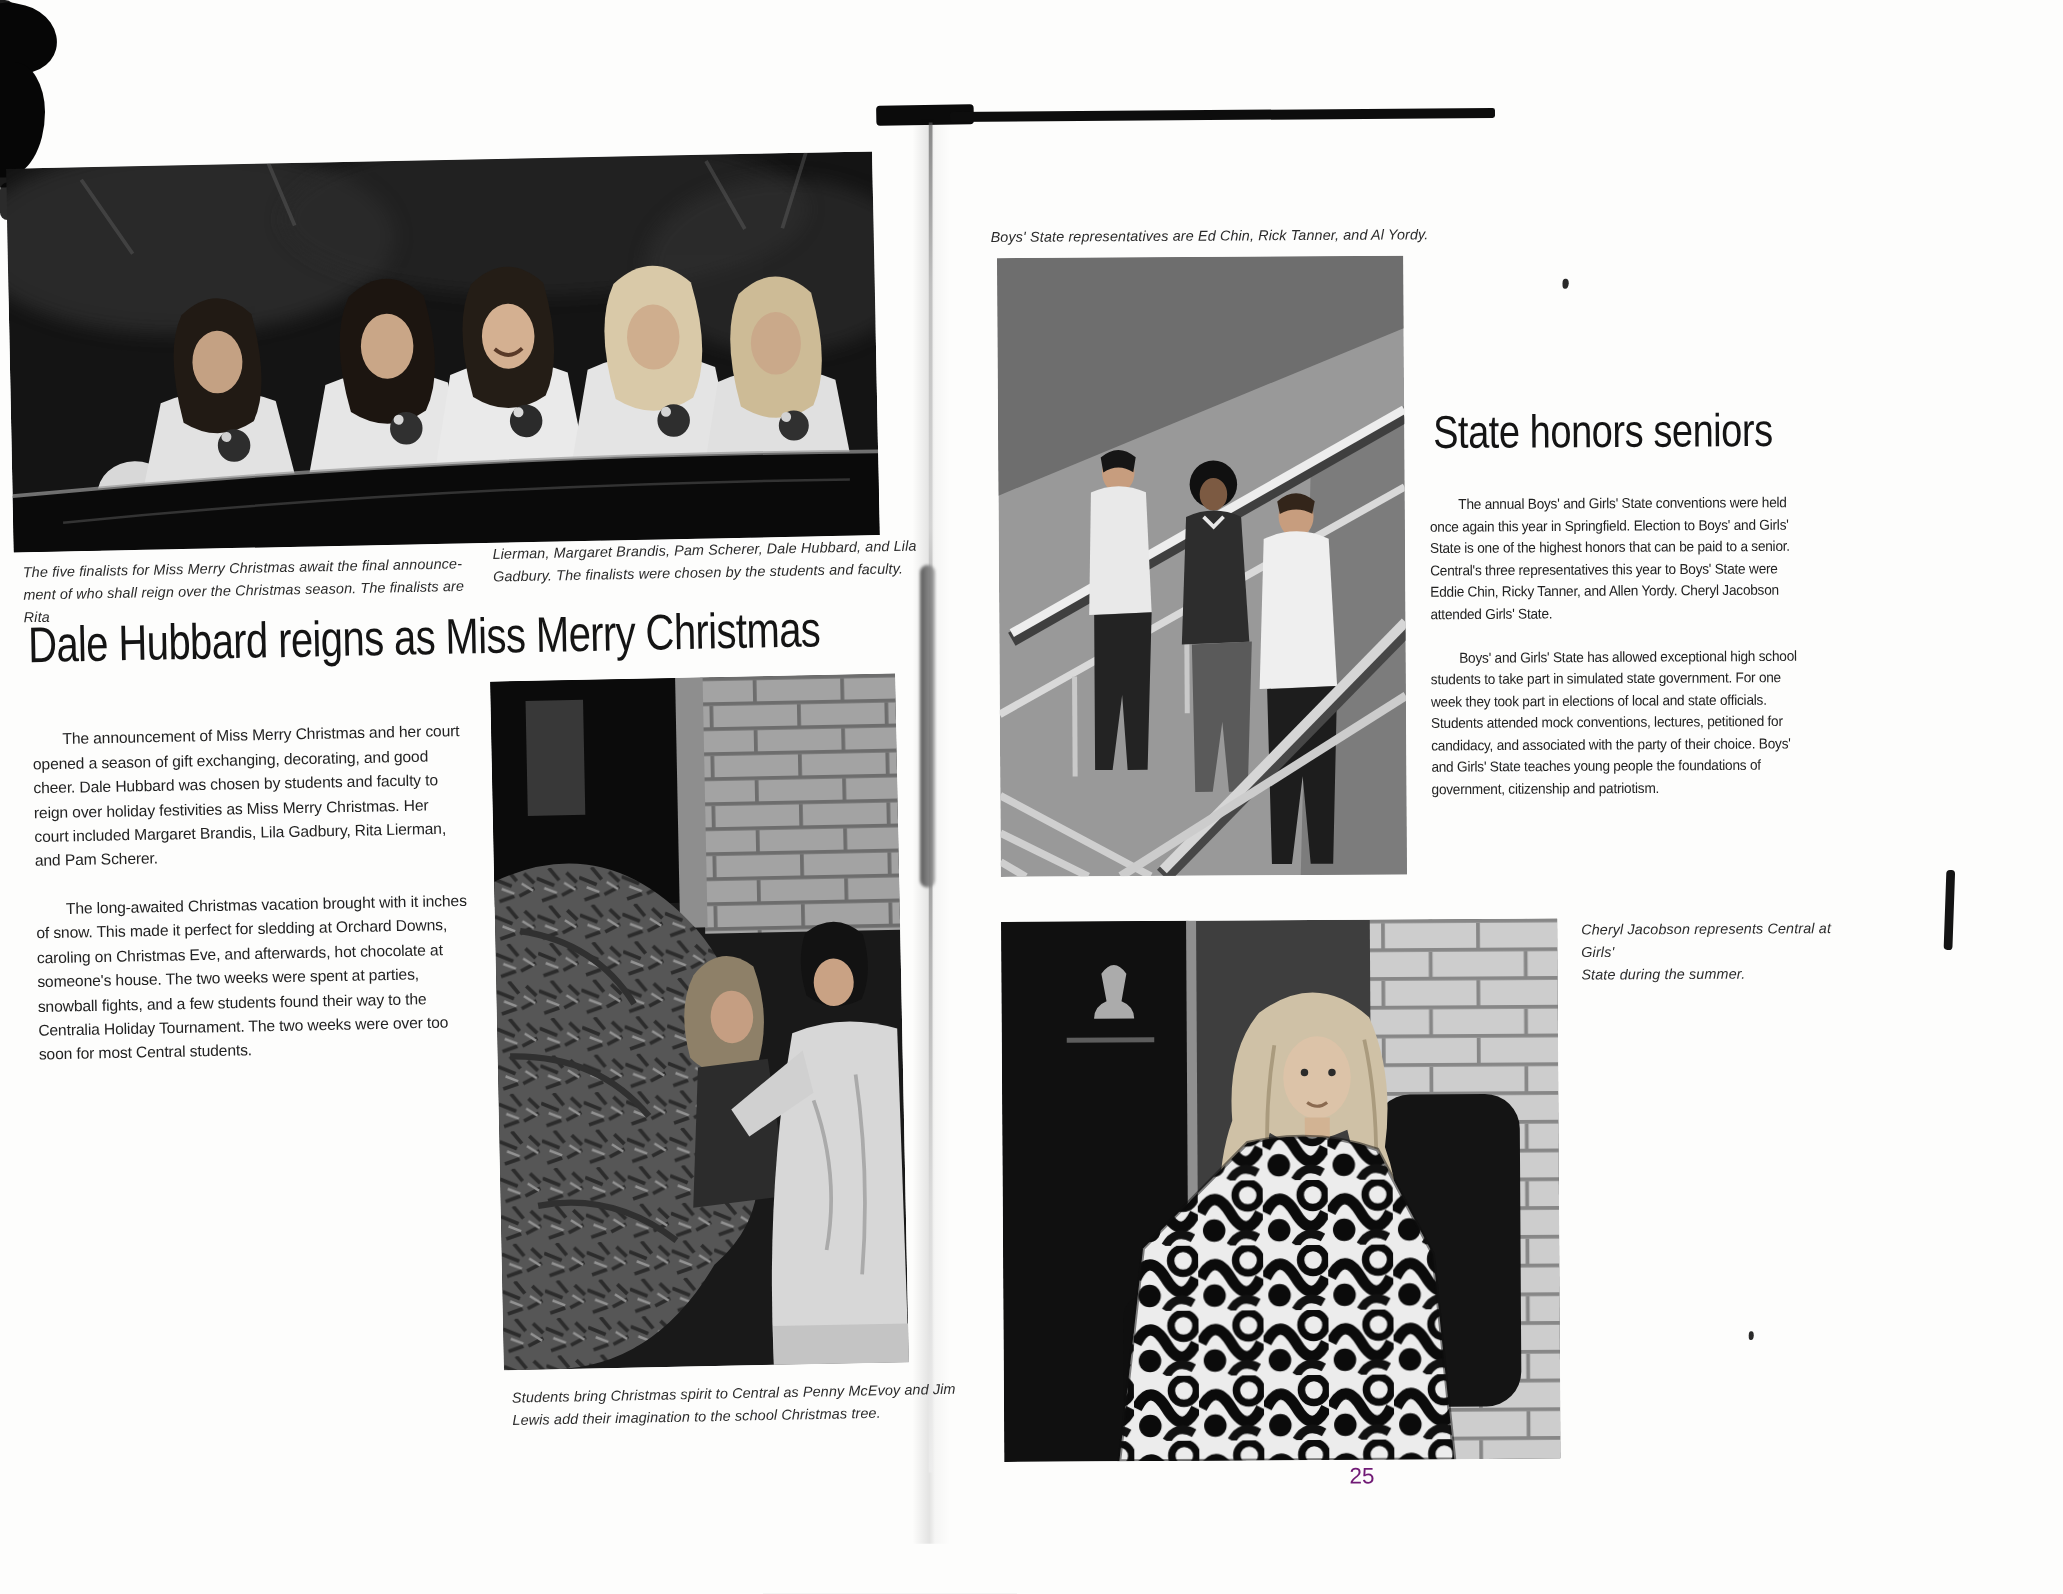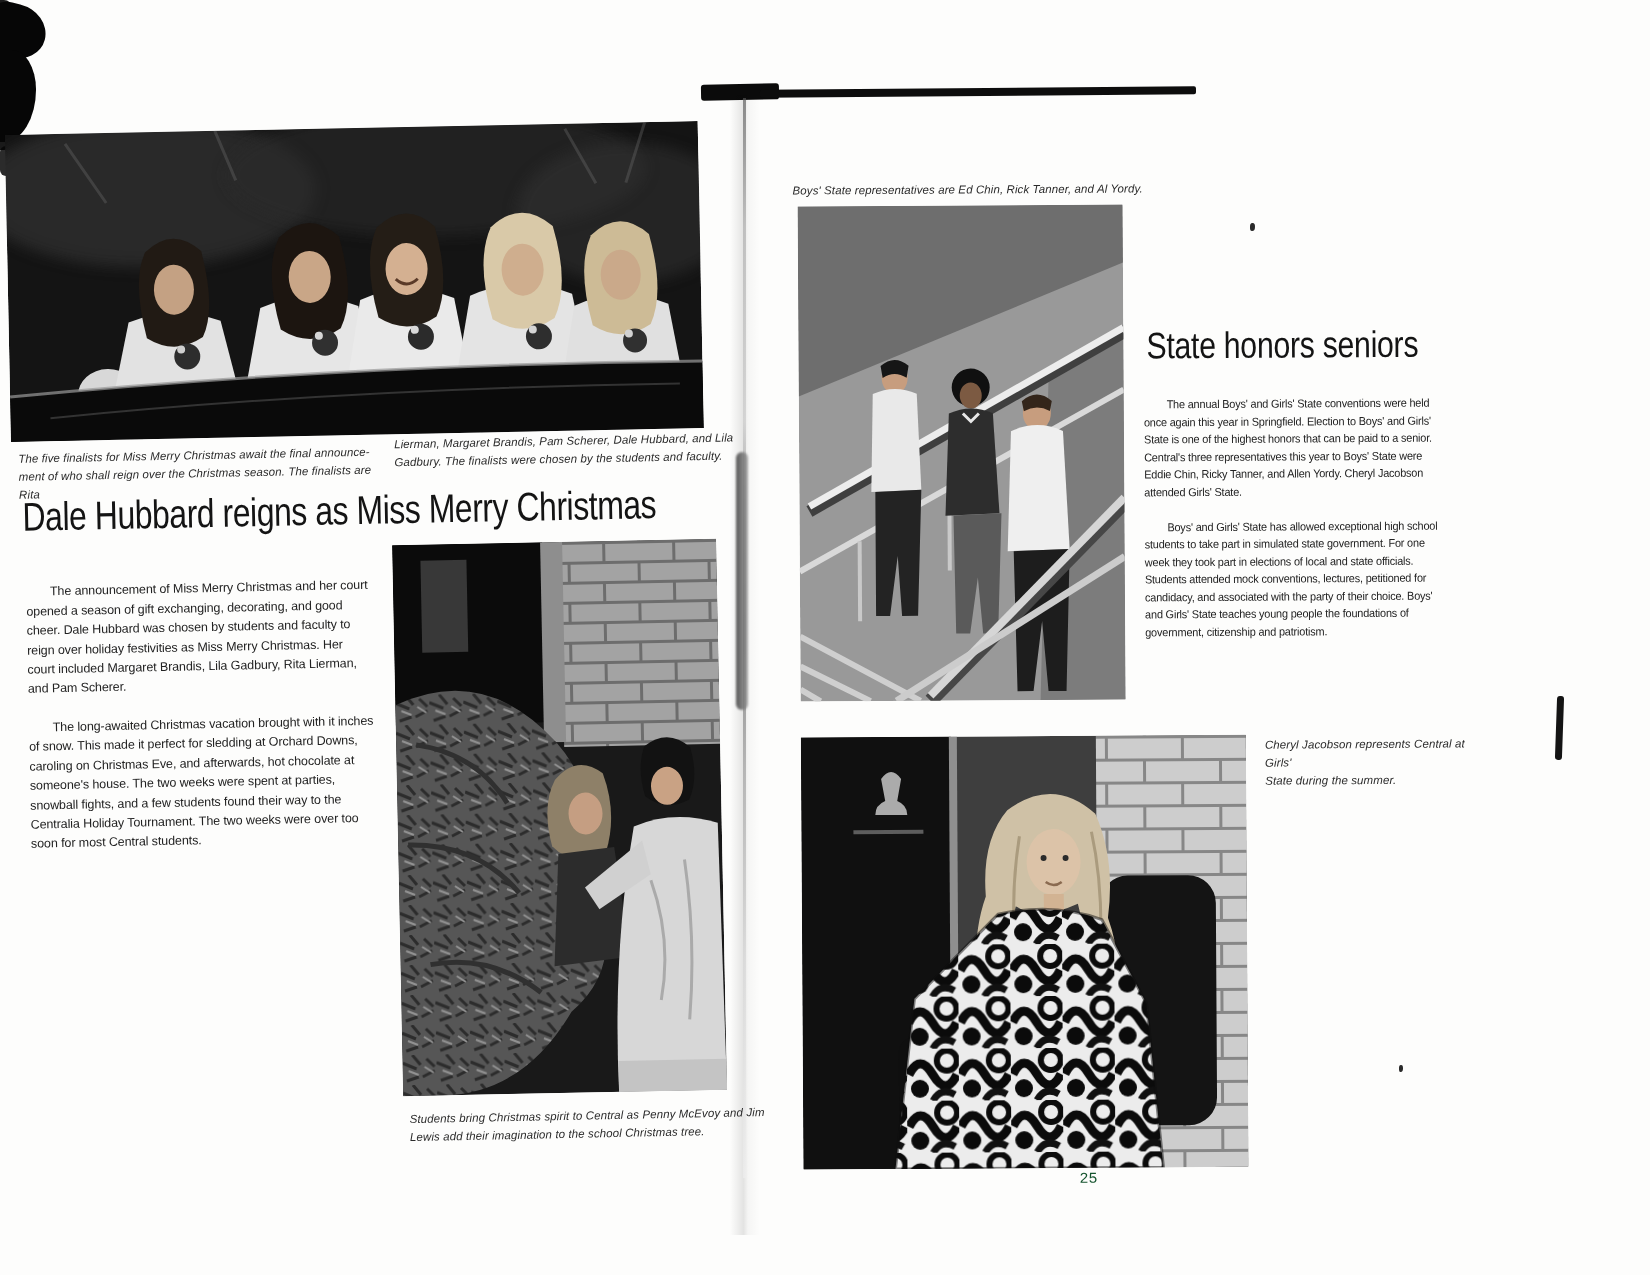--- a/index.html
+++ b/index.html
@@ -24,21 +24,21 @@
   }
   .section-heading{
     font-size:37px;letter-spacing:-.4px;color:#141414;white-space:nowrap;
     transform:scaleX(.82);transform-origin:0 50%;font-weight:400;
   }
   .body-copy{white-space:pre-line;color:#222;text-align:left;}
   .body-copy p{margin:0;text-indent:24px;}
   .body-left{font-size:12.5px;line-height:1.55;width:368px;letter-spacing:-.1px;}
   .body-right{font-size:11.5px;line-height:1.52;width:348px;letter-spacing:-.2px;
     transform:scaleX(.95);transform-origin:0 0;}
-  .page-number{font-size:15px;color:#14532d;font-family:Liberation Mono, monospace;}
+  .page-number{font-size:18px;color:#701a75;}
 
   
   .blob{background:#060606;position:absolute;}
   .gutter-soft{
     position:absolute;left:730px;top:95px;width:30px;height:1140px;
     background:linear-gradient(90deg,rgba(0,0,0,0) 0%,rgba(0,0,0,.10) 45%,rgba(0,0,0,.03) 60%,rgba(0,0,0,0) 100%);
   }
   .gutter-line{
     position:absolute;left:743px;top:98px;width:3px;height:1080px;opacity:.65;
     background:linear-gradient(#555 0%,#aaa 12%,#c9c9c9 30%,#8a8a8a 38%,#606060 50%,#9a9a9a 62%,#d5d5d5 80%,#efefef 100%);

